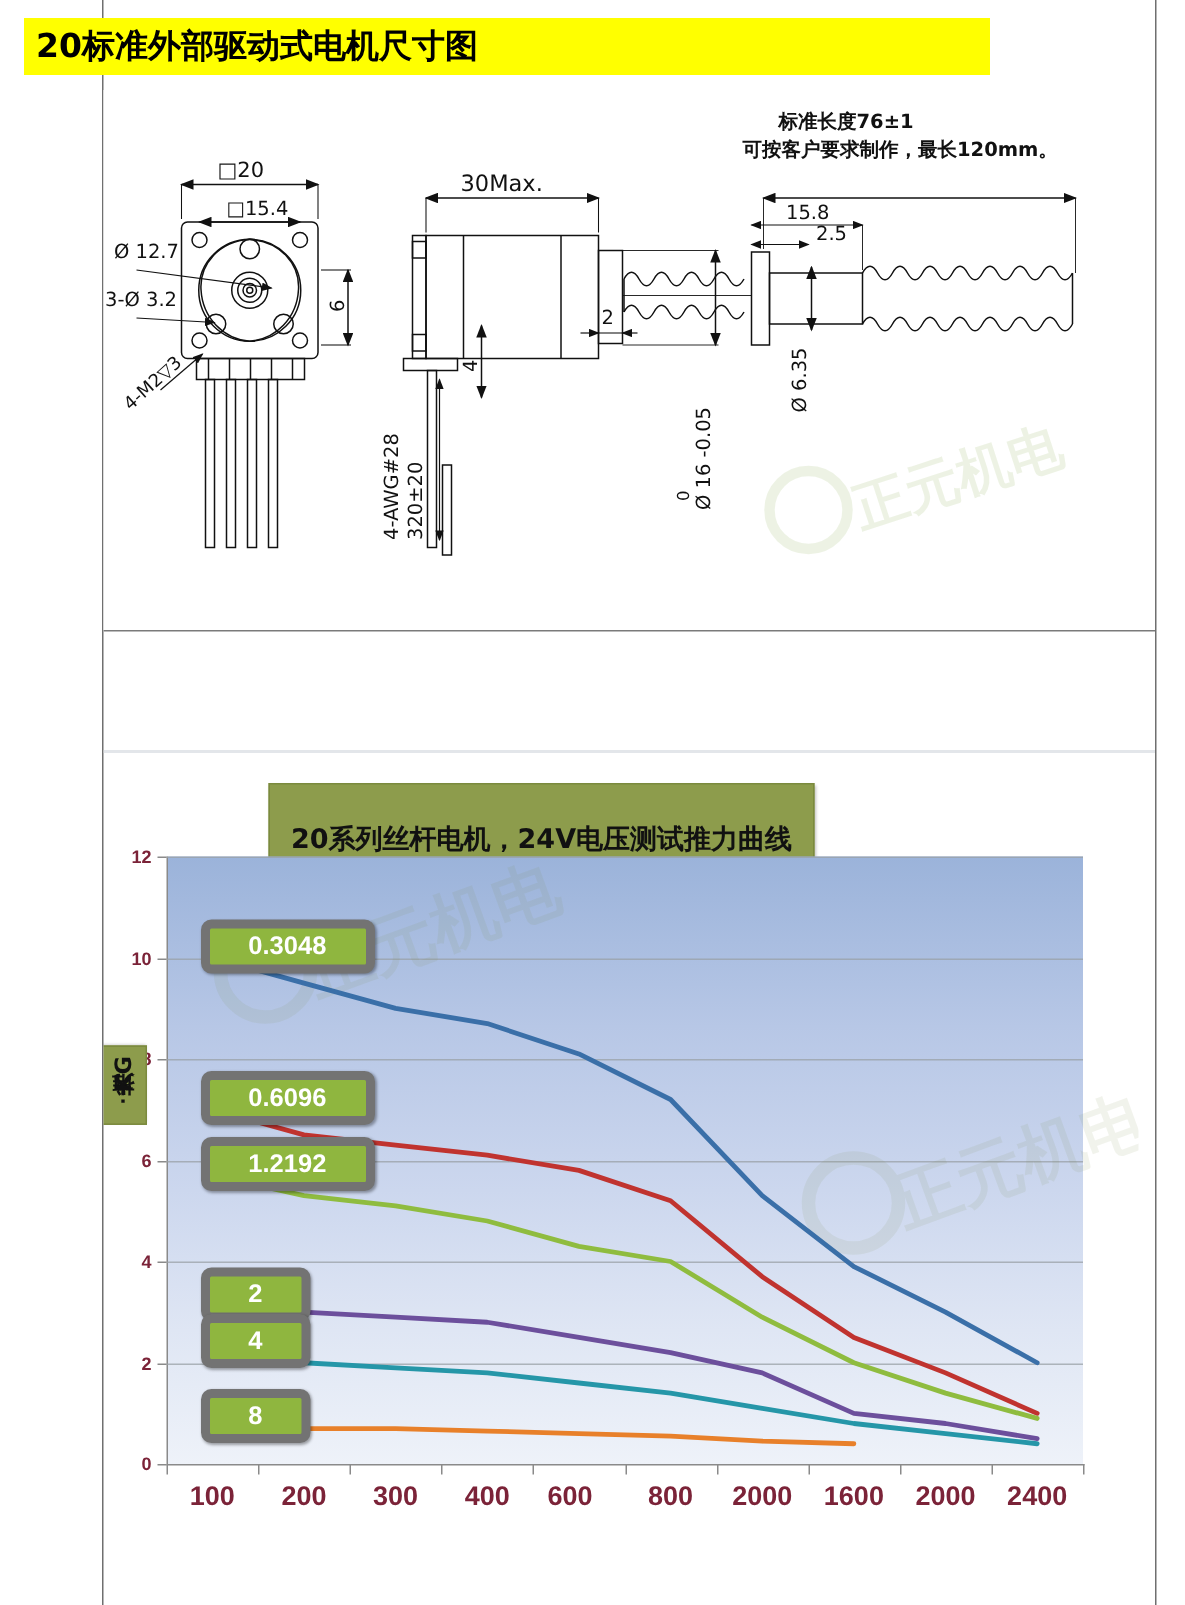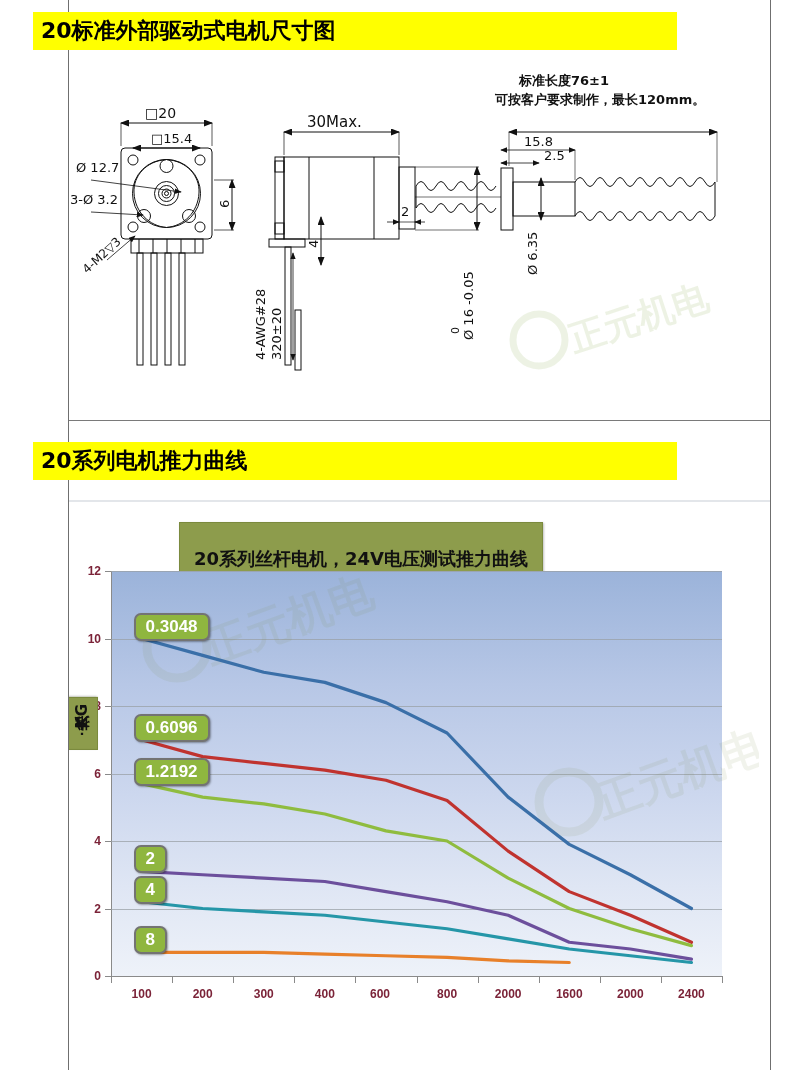--- a/index.html
+++ b/index.html
@@ -9,21 +9,21 @@
     overflow:hidden;position:relative;
   }
   .page{position:relative;width:790px;height:1070px;box-sizing:border-box;}
 
   
   .rule-left{position:absolute;left:68px;top:0;width:1px;height:1070px;background:#6f6f6f;}
   .rule-right{position:absolute;left:770px;top:0;width:1px;height:1070px;background:#6f6f6f;}
 
   
   .yellow-bar{
-    position:absolute;background:#ffff00;left:33px;width:644px;height:38px;
+    position:absolute;background:#ffff00;left:16px;width:644px;height:38px;
     display:flex;align-items:center;
   }
   .yellow-bar .ytext{
     font-size:22px;font-weight:bold;color:#000;letter-spacing:0px;
     padding-left:8px;white-space:nowrap;
     font-family:"DejaVu Sans","Liberation Sans",sans-serif;
   }
   #hdr1{top:12px;}
   #hdr2{top:442px;}
 
@@ -59,21 +59,21 @@
   .axis-x{position:absolute;left:42px;top:484px;width:612px;height:1px;background:#8a8a8a;}
   .tick-x{position:absolute;top:484px;width:1px;height:7px;background:#8a8a8a;}
   .tick-y{position:absolute;width:6px;height:1px;background:#8a8a8a;}
 
   .ylab{
     position:absolute;right:0;font-size:12px;font-weight:bold;color:#7b2338;
     transform:translateY(-50%);text-align:right;width:24px;
     font-family:"Liberation Sans",sans-serif;
   }
   .xlab{
-    position:absolute;top:495px;font-size:12px;font-weight:bold;color:#7b2338;
+    position:absolute;top:495px;font-size:18px;font-weight:bold;color:#7b2338;
     transform:translateX(-50%);white-space:nowrap;
     font-family:"Liberation Sans",sans-serif;
   }
 
   .axis-title-y{
     position:absolute;left:-2px;top:205px;
     background:#8d9c4c;border:1px solid #7b8a3e;color:#111;
     font-size:15px;font-weight:bold;padding:6px 5px;
     writing-mode:vertical-rl;transform:rotate(180deg);
     font-family:"DejaVu Sans","Liberation Sans",sans-serif;
@@ -81,23 +81,23 @@
   }
   .axis-title-x{
     position:absolute;left:195px;top:520px;
     background:#8d9c4c;border:1px solid #7b8a3e;color:#111;
     font-size:16px;font-weight:bold;padding:4px 12px;white-space:nowrap;
     font-family:"DejaVu Sans","Liberation Sans",sans-serif;
     box-shadow:1px 1px 2px rgba(0,0,0,.2);
   }
 
   .series-badge{
-    position:absolute;background:#8fb63f;border:2px solid #737373;border-radius:7px;
+    position:absolute;background:#8fb63f;border:6px solid #737373;border-radius:7px;
     color:#ffffff;font-weight:bold;font-size:17px;
-    padding:2px 10px;white-space:nowrap;z-index:6;
+    padding:2px 26px;white-space:nowrap;z-index:6;
     box-shadow:1px 1px 2px rgba(0,0,0,.35);
     font-family:"Liberation Sans",sans-serif;
   }
 
   .wm{position:absolute;pointer-events:none;opacity:.10;z-index:1;}
 
   svg.curves{position:absolute;left:42px;top:79px;z-index:4;}
 </style>
 </head>
 <body>
@@ -246,23 +246,20 @@
         <text x="468" y="215" font-size="13" transform="rotate(-90 468 215)">Ø 6.35</text>
       </g>
 
       <g opacity="0.13">
         <circle cx="470" cy="280" r="26" fill="none" stroke="#7aa33a" stroke-width="7"></circle>
         <text x="505" y="292" font-size="36" font-weight="bold" fill="#7aa33a" font-family="DejaVu Sans, sans-serif" transform="rotate(-18 505 292)">正元机电</text>
       </g>
     </svg>
   </div>
 
-  <div class="yellow-bar" id="hdr2">
-    <span class="ytext">20系列电机推力曲线</span>
-  </div>
 
   <div class="chart-wrap">
     <div class="chart-topline"></div>
 
     <div class="chart-title">20系列丝杆电机，24V电压测试推力曲线</div>
 
     <svg class="wm" style="left:30px;top:60px;" width="660" height="430">
       <circle cx="78" cy="96" r="30" fill="none" stroke="#7f8f50" stroke-width="9"></circle>
       <text x="112" y="112" font-size="44" font-weight="bold" fill="#7f8f50" font-family="DejaVu Sans, sans-serif" transform="rotate(-20 112 112)">正元机电</text>
       <circle cx="470" cy="250" r="30" fill="none" stroke="#7f8f50" stroke-width="9"></circle>

